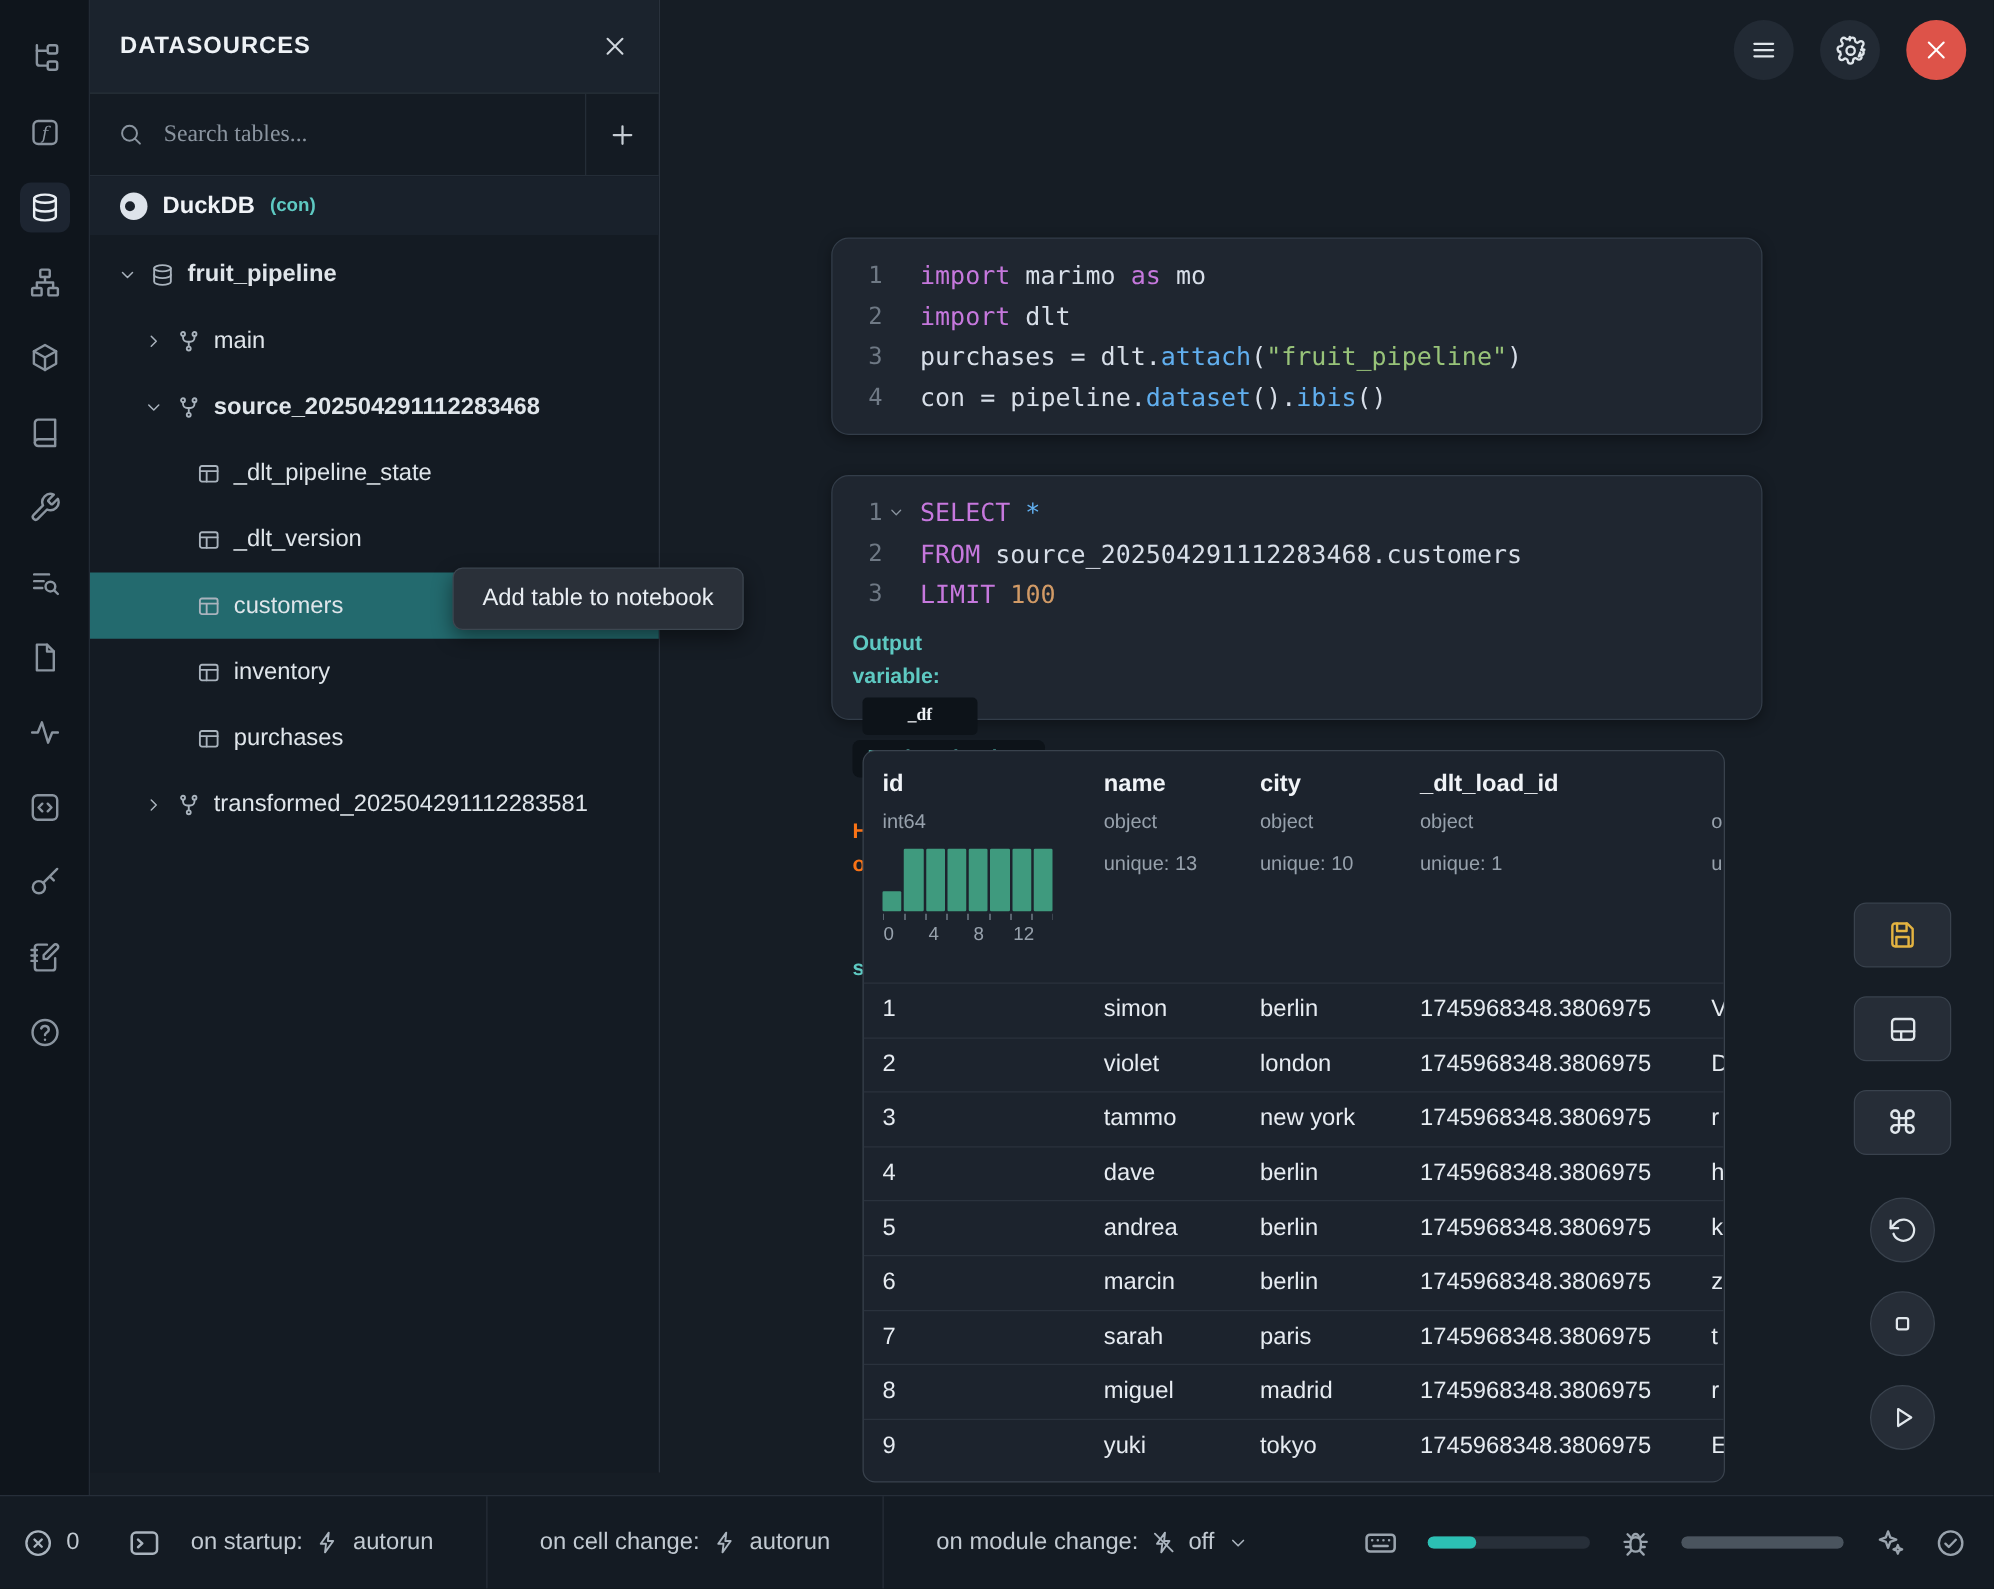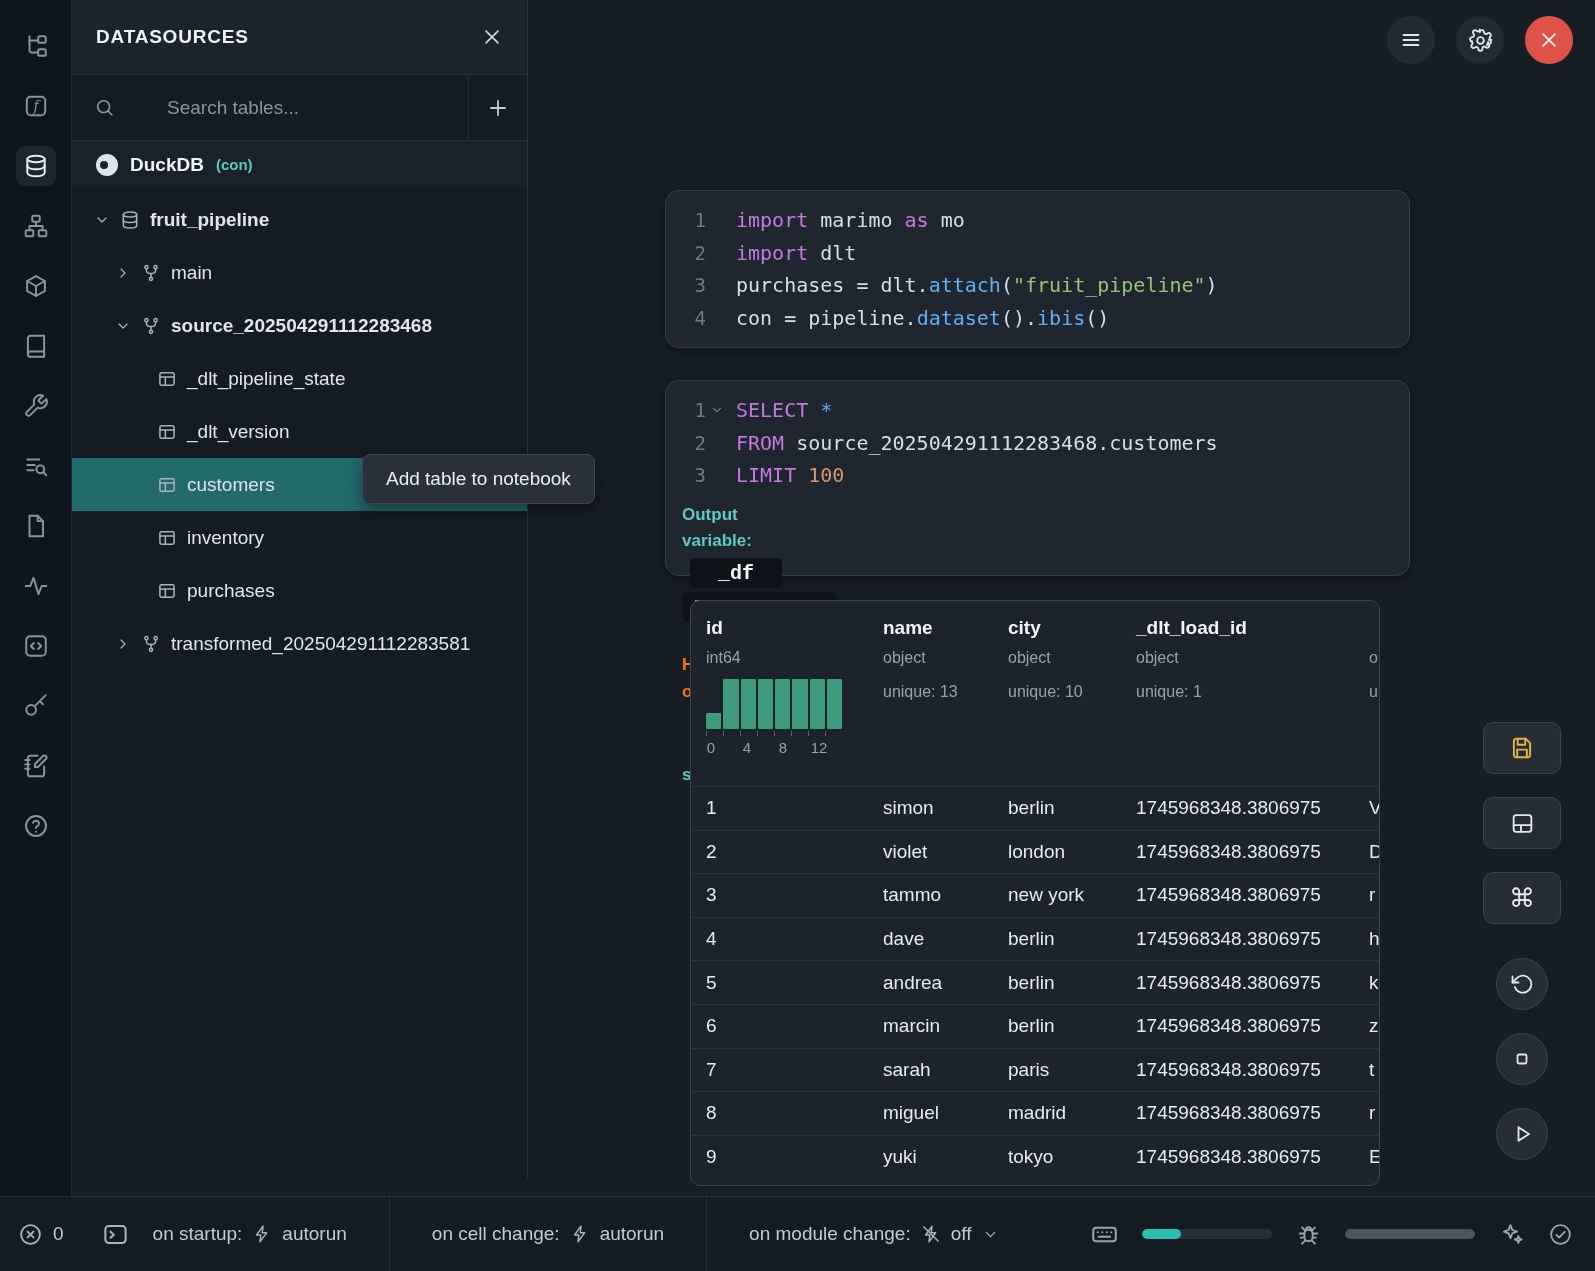--- a/index.html
+++ b/index.html
@@ -15,21 +15,21 @@
   .rail-btn{width:40px;height:40px;border-radius:9px;display:flex;align-items:center;justify-content:center;color:#8a949f;}
   .rail-btn.active{color:#e9eef3;background:#1d2531;}
 
   
   .panel{position:absolute;left:72px;top:0;width:456px;bottom:93px;background:#141b23;border-right:1px solid #2a323d;}
   .panel-header{height:75px;background:#1b232d;border-bottom:1px solid #273039;display:flex;align-items:center;padding:0 24px;}
   .panel-title{flex:1;font-size:19px;font-weight:bold;letter-spacing:.8px;color:#eef2f6;}
   .panel-close{color:#ced5dc;}
   .search-row{height:66px;border-bottom:1px solid #242d37;display:flex;align-items:center;padding-left:22px;}
   .search-ico{color:#8a949f;margin-right:14px;}
-  .search-input{flex:1;background:transparent;border:none;outline:none;color:#e5eaef;font-size:19px;font-family:Liberation Sans, sans-serif;margin-left:36px;}
+  .search-input{flex:1;background:transparent;border:none;outline:none;color:#e5eaef;font-size:19px;font-family:Liberation Serif, serif;}
   .search-input::placeholder{color:#8a949f;}
   .search-div{width:1px;align-self:stretch;background:#242d37;}
   .plus-btn{width:58px;align-self:stretch;display:flex;align-items:center;justify-content:center;color:#c6cdd4;}
   .conn-row{height:47px;background:#19212b;display:flex;align-items:center;gap:12px;padding:0 24px;}
   .duckdb-logo{width:22px;height:22px;border-radius:50%;background:#dde3ea;position:relative;flex:none;}
   .duckdb-logo::after{content:"";position:absolute;left:4px;top:7px;width:8px;height:8px;border-radius:50%;background:#19212b;}
   .conn-name{font-size:19px;font-weight:bold;color:#f0f3f7;}
   .conn-badge{font-size:15px;font-weight:bold;color:#5ec9c2;}
   .tree{padding-top:5px;}
   .tree-row{height:53px;display:flex;align-items:center;gap:10px;font-size:19px;color:#dfe5ea;}
@@ -63,21 +63,21 @@
              font-family:"DejaVu Sans Mono",monospace;font-size:20px;color:#d7dee8;white-space:pre;}
   .gutter{width:70px;padding-right:30px;text-align:right;color:#6f7985;font-size:19px;flex:none;}
   .collapse-ico{position:absolute;left:44px;top:50%;transform:translateY(-50%);color:#8a949f;}
   .tok-kw{color:#c678dd;} .tok-fn{color:#61afef;} .tok-str{color:#98c379;}
   .tok-num{color:#d19a66;} .tok-pl{color:#d7dee8;}
 
   .output-bar{display:flex;align-items:flex-start;margin-top:10px;padding:0 16px 0 16px;flex-direction:column;}
   .ob-label{width:98px;font-size:17px;font-weight:bold;color:#5ec9c2;line-height:1.55;}
   .ob-var{width:92px;height:30px;margin:4px 16px 0 8px;background:#0d1319;border-radius:4px;
           display:flex;align-items:center;justify-content:center;color:#f0f3f7;font-weight:bold;
-          font-size:20px;font-family:Liberation Mono, monospace;}
+          font-size:14px;font-family:Liberation Serif, serif;}
   .ob-engine{height:30px;margin-top:4px;padding:0 12px;background:#0d1319;border-radius:6px;
              display:flex;align-items:center;gap:8px;color:#5ec9c2;font-weight:bold;font-size:16px;}
   .ob-check{width:22px;height:22px;margin:8px 12px 0 20px;border:2px solid #5b646e;border-radius:4px;flex:none;}
   .ob-hide{width:66px;font-size:17px;font-weight:bold;color:#f97316;line-height:1.55;}
   .ob-div{width:1px;height:48px;background:#39424d;margin:0 30px 0 26px;}
   .ob-lang{margin-top:12px;font-size:17px;font-weight:bold;color:#5ec9c2;}
 
   
   .table-card{position:absolute;left:162px;top:600px;width:690px;height:586px;background:#1c232d;
               border:1px solid #39424d;border-radius:10px;overflow:hidden;}

